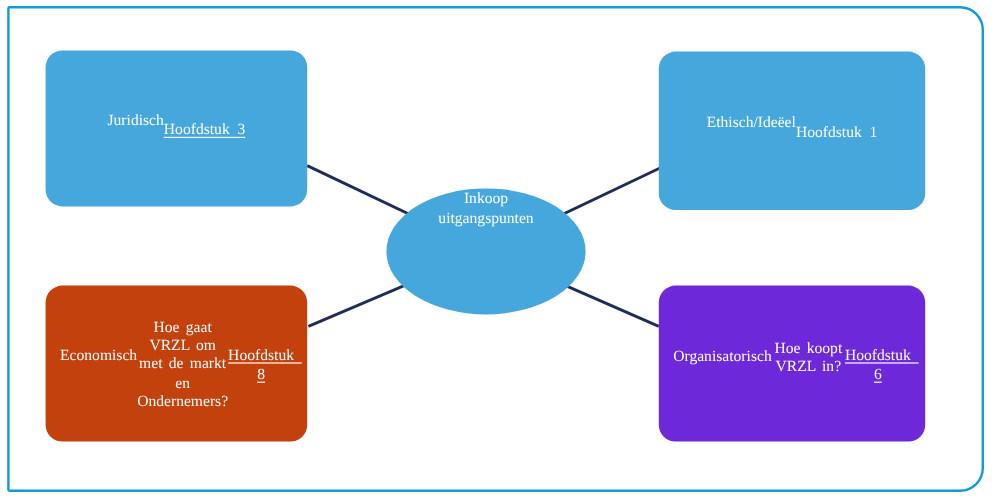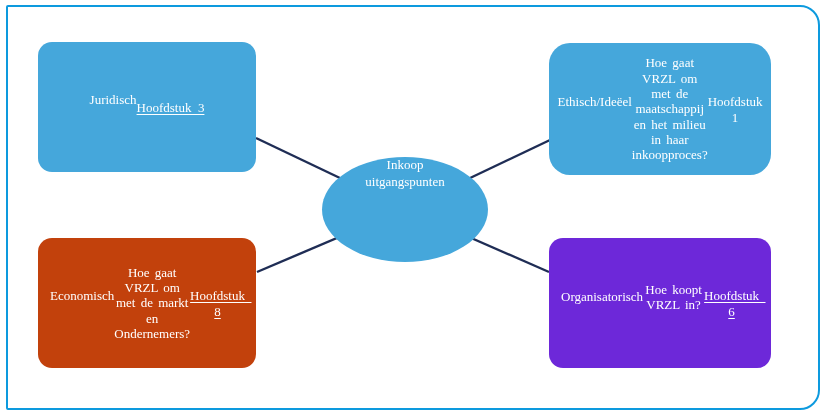--- a/index.html
+++ b/index.html
@@ -38,21 +38,21 @@
     align-items: center;
     box-sizing: border-box;
     padding: 8px 12px;
     line-height: 1.18;
   }
   .node-box .title { margin-bottom: 14px; word-spacing: 1px; }
   .node-box .body  { word-spacing: 2px; }
   .node-box .chapter { margin-top: 1px; white-space: pre-wrap; }
   .chapter.underlined { text-decoration: underline; text-underline-offset: 2px; }
   .box-juridisch       { left: 38px;  top: 42px;  width: 218px; height: 130px; }
-  .box-ethisch         { left: 549px; top: 43px;  width: 222px; height: 132px; padding: 8px 16px; border-radius: 21px; }
+  .box-ethisch         { left: 549px; top: 43px;  width: 222px; height: 132px; padding: 8px 16px; }
   .box-economisch      { left: 38px;  top: 238px; width: 218px; height: 130px; }
   .box-organisatorisch { left: 549px; top: 238px; width: 222px; height: 130px; }
   .box-organisatorisch .title { margin-bottom: 12px; }
   .box-organisatorisch .body  { margin-bottom: 12px; }
   .center-node {
     position: absolute;
     left: 322px; top: 157px;
     width: 166px; height: 105px;
     background: #45a7db;
     border-radius: 50%;
@@ -80,21 +80,20 @@
     <line x1="549" y1="272" x2="405" y2="209" stroke-width="2.4" stroke="#1f2d55"></line>
   </svg>
 
   <div class="node-box box-juridisch" style="background-color: rgb(69, 167, 219);">
     <div class="title">Juridisch</div>
     <div class="chapter underlined">Hoofdstuk  3</div>
   </div>
 
   <div class="node-box box-ethisch" style="background-color: rgb(69, 167, 219);">
     <div class="title">Ethisch/Ideëel</div>
-    <div class="body">Hoe gaat VRZL om met de maatschappij en het milieu in haar inkoopproces?</div>
     <div class="chapter">Hoofdstuk  1</div>
   </div>
 
   <div class="node-box box-economisch" style="background-color: #c2410c; padding-left: 13px;">
     <div class="title">Economisch</div>
     <div class="body">Hoe gaat VRZL om met de markt en Ondernemers?</div>
     <div class="chapter underlined">Hoofdstuk  8</div>
   </div>
 
   <div class="node-box box-organisatorisch" style="background-color: #6d28d9;">

